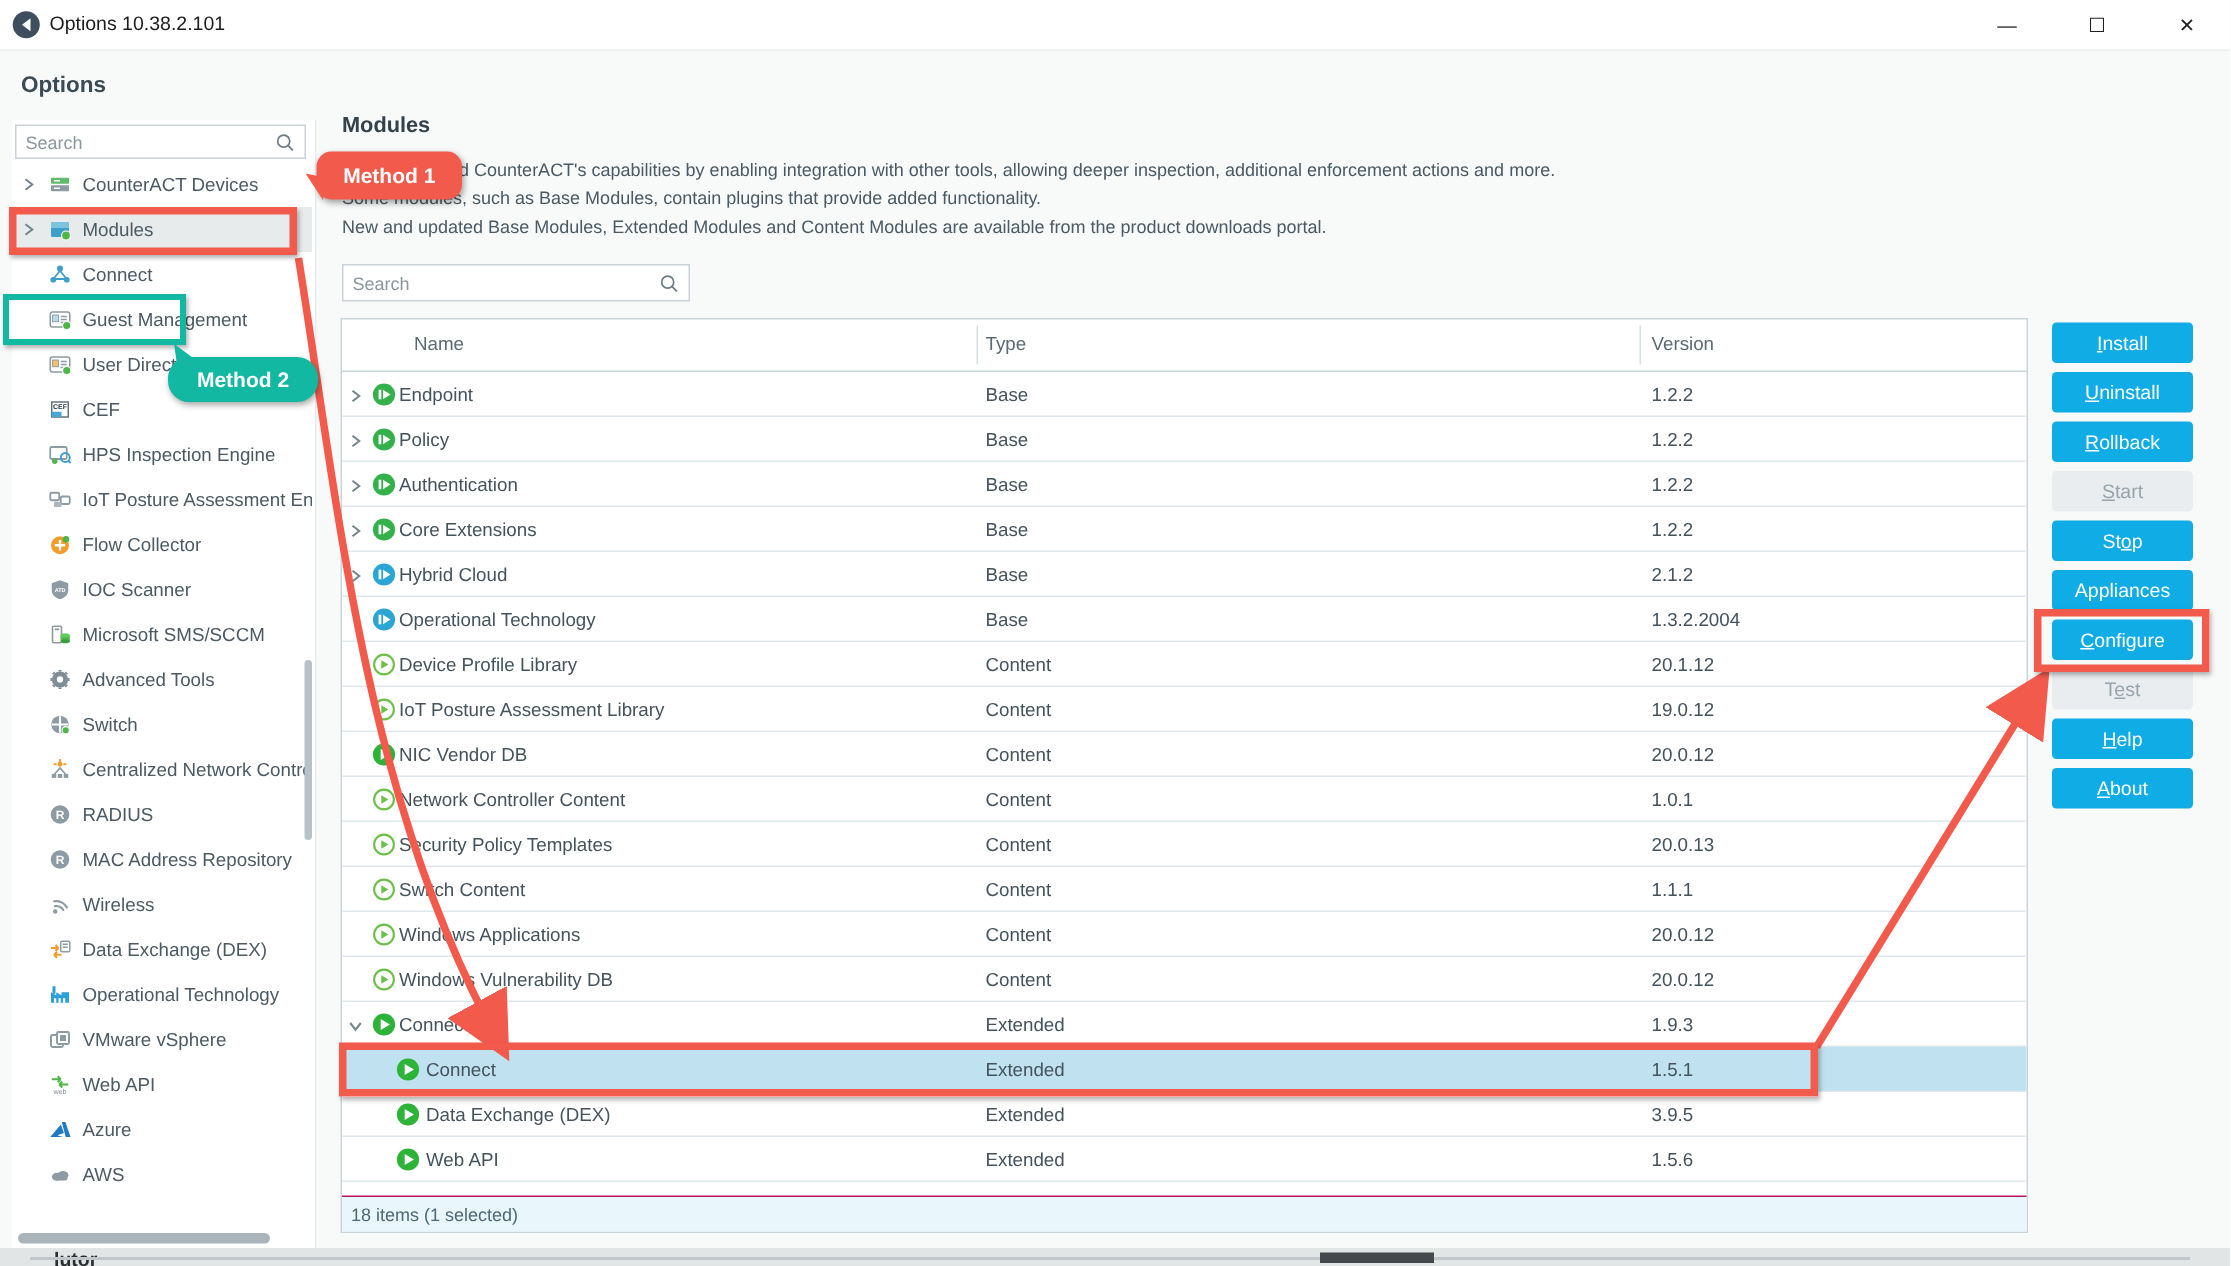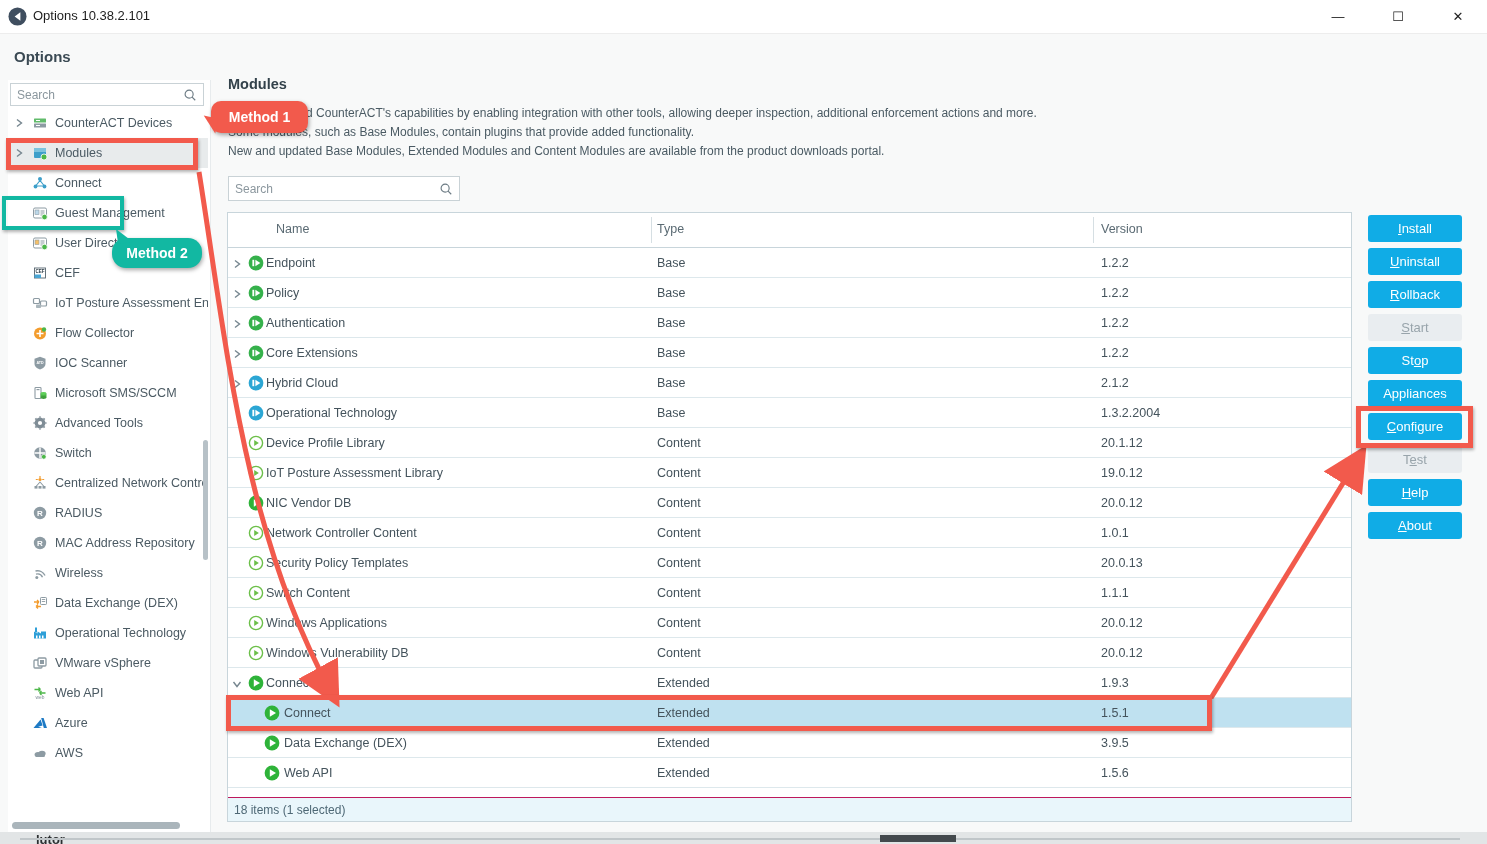--- a/index.html
+++ b/index.html
@@ -57,21 +57,21 @@
   
   .abtn{position:absolute;left:1368px;width:94px;height:27px;border:none;border-radius:3px;background:#10ace6;color:#fff;font-size:13px;font-weight:normal;font-family:"Liberation Sans",sans-serif;cursor:pointer;}
   .abtn.disabled{background:#e9edf0;color:#98a4ab;cursor:default;}
   
   .hl-box{position:absolute;border:5px solid #f25a4c;box-sizing:border-box;box-shadow:1px 2px 3px rgba(0,0,0,.3);z-index:40;pointer-events:none;}
   .hl-box.teal{border-color:#12b8a2;border-width:4px;}
   .callout{position:absolute;background:#f25a4c;color:#fff;font-size:14px;font-weight:bold;display:flex;align-items:center;justify-content:center;border-radius:10px;box-shadow:1px 2px 4px rgba(0,0,0,.35);z-index:45;pointer-events:none;}
   .callout.teal{background:#12b8a2;border-radius:14px;}
   .callout-m1{left:211px;top:101px;width:97px;height:32px;}
   .callout-m1::after{content:"";position:absolute;left:-9px;bottom:1px;width:0;height:0;border-top:15px solid #f25a4c;border-left:15px solid transparent;transform:rotate(12deg);}
-  .callout-m2{left:112px;top:238px;width:90px;height:30px;}
+  .callout-m2{left:112px;top:238px;width:100px;height:30px;}
   .callout-m2::before{content:"";position:absolute;left:5px;top:-10px;width:0;height:0;border-bottom:15px solid #12b8a2;border-right:15px solid transparent;transform:rotate(-8deg);}
   .arrow-layer{position:absolute;left:0;top:0;width:1487px;height:844px;z-index:38;pointer-events:none;}
   
   .bottom-strip{position:absolute;left:0;top:832px;width:1487px;height:12px;background:#e2e5e6;overflow:hidden;z-index:1;}
   .bottom-frag{position:absolute;left:36px;top:0px;font-size:13px;font-weight:bold;color:#2c2f31;}
   .bottom-line{position:absolute;left:20px;top:6px;width:1440px;height:2px;background:#c0c6c9;}
   .bottom-block{position:absolute;left:880px;top:3px;width:76px;height:7px;background:#43494d;}
 </style>
 </head>
 <body>
@@ -170,20 +170,32 @@
       <div class="tree-item">
         <span class="chev"></span>
         <span class="tree-icon">
           <svg width="16" height="16" viewBox="0 0 16 16">
             <rect x="2.5" y="3" width="11" height="10" fill="#fff" stroke="#55646e" stroke-width="0.9"></rect>
             <text x="8" y="7.6" font-size="4.6" font-weight="bold" fill="#2b3a44" text-anchor="middle" font-family="Liberation Sans">CEF</text>
             <rect x="2.5" y="9.5" width="6.5" height="3.5" fill="#4aa6d4"></rect>
           </svg>
         </span>
         <span class="tree-label">CEF</span>
+      </div>
+      <div class="tree-item">
+        <span class="chev"></span>
+        <span class="tree-icon">
+          <svg width="16" height="16" viewBox="0 0 16 16">
+            <rect x="1.5" y="3" width="11" height="8" rx="1" fill="#fff" stroke="#8d9ba3" stroke-width="1.2"></rect>
+            <circle cx="11.5" cy="10" r="3" fill="none" stroke="#3d9fca" stroke-width="1.3"></circle>
+            <path d="M13.5 12.2 L15 13.7" stroke="#3d9fca" stroke-width="1.3"></path>
+            <circle cx="4.5" cy="12.5" r="1.8" fill="#4cb748"></circle>
+          </svg>
+        </span>
+        <span class="tree-label">HPS Inspection Engine</span>
       </div>
       <div class="tree-item">
         <span class="chev"></span>
         <span class="tree-icon">
           <svg width="16" height="16" viewBox="0 0 16 16">
             <rect x="1.5" y="3.5" width="6" height="5" rx="1" fill="none" stroke="#8d9ba3" stroke-width="1.2"></rect>
             <rect x="8.5" y="6" width="6" height="5" rx="1" fill="none" stroke="#8d9ba3" stroke-width="1.2"></rect>
             <rect x="4" y="9.5" width="5" height="3.5" rx="0.8" fill="#aab6bc"></rect>
           </svg>
         </span>

